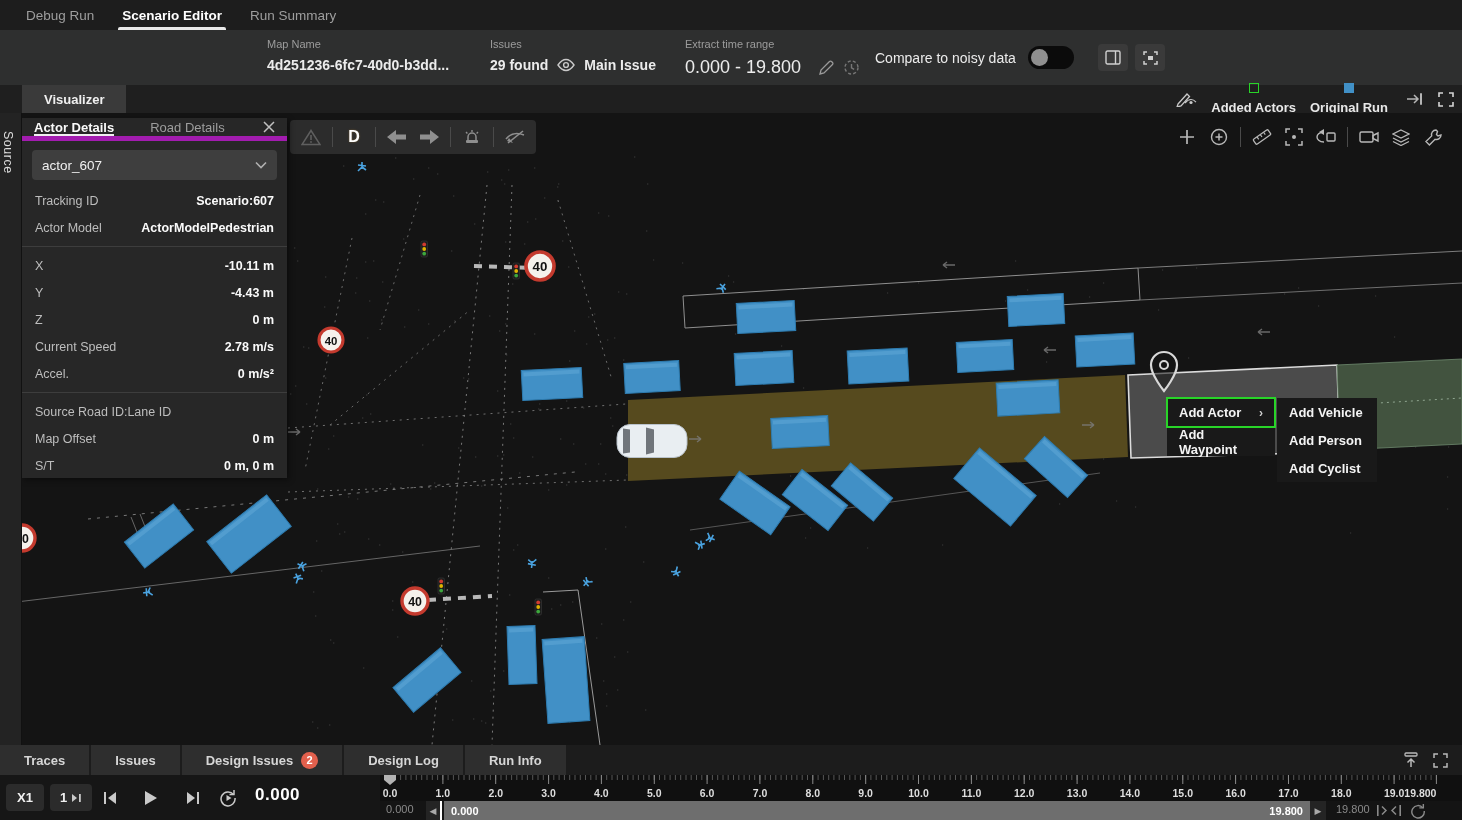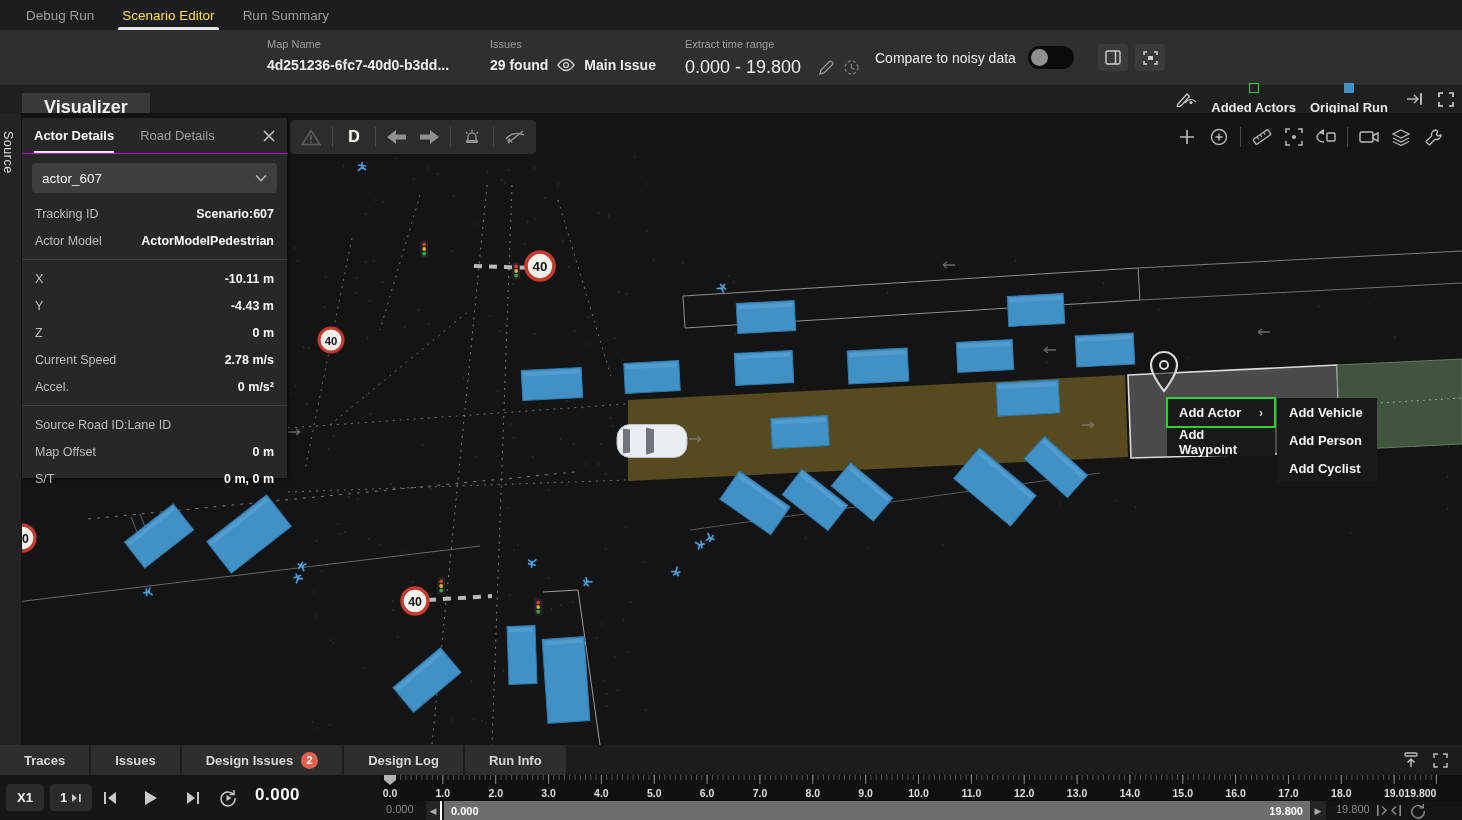--- a/index.html
+++ b/index.html
@@ -5,21 +5,21 @@
   * { margin:0; padding:0; box-sizing:border-box; }
   html,body { width:1462px; height:820px; overflow:hidden; background:#101010;
     font-family:"Liberation Sans", sans-serif; -webkit-font-smoothing:antialiased; }
   .app { position:relative; width:1462px; height:820px; background:#141414; color:#e6e6e6; }
 
   
   .topbar { position:absolute; left:0; top:0; width:100%; height:30px; background:#1d1d1d;
     display:flex; align-items:stretch; padding-left:12px; }
   .top-tab { position:relative; display:flex; align-items:center; padding:0 14px;
     font-size:13.5px; color:#9e9e9e; cursor:pointer; }
-  .top-tab.active { color:#fde047; font-weight:400; }
+  .top-tab.active { color:#ffffff; font-weight:700; }
   .top-tab.active::after { content:""; position:absolute; left:10px; right:10px; bottom:0;
     height:3px; background:#e8e8e8; border-radius:2px 2px 0 0; }
 
   
   .header { position:absolute; left:0; top:30px; width:100%; height:55px; background:#2e2f2f; }
   .hdr-run { position:absolute; left:10px; top:6px; }
   .run-id { font-size:15px; font-weight:700; color:#ececec; letter-spacing:.2px; }
   .run-folder { margin-top:6px; font-size:11px; color:#9c9c9c; }
   .hdr-col { position:absolute; top:8px; }
   .hdr-lbl { font-size:11px; color:#9c9c9c; }
@@ -27,22 +27,22 @@
   .hdr-compare { position:absolute; left:875px; top:0; height:55px; display:flex; align-items:center; gap:12px; font-size:14px; color:#ececec; }
   .toggle { width:46px; height:23px; border-radius:12px; background:#0b0b0b; position:relative; cursor:pointer; }
   .toggle .knob { position:absolute; left:3px; top:3px; width:17px; height:17px; border-radius:50%; background:#8f8f8f; }
   .hdr-iconbtn { position:absolute; top:14px; width:30px; height:27px; border-radius:4px; background:#3a3a3a;
     display:flex; align-items:center; justify-content:center; cursor:pointer; }
   .icon { display:inline-flex; align-items:center; justify-content:center; }
   .icon svg { display:block; }
 
   
   .vizbar { position:absolute; left:0; top:85px; width:100%; height:28px; background:#1f1f1f; }
-  .viz-tab { position:absolute; left:22px; top:8px; height:28px; padding:0 22px; background:#3a3a3a;
-    display:flex; align-items:center; font-size:18px; font-weight:700; color:#f0f0f0; cursor:pointer; }
+  .viz-tab { position:absolute; left:22px; top:0; height:28px; padding:0 22px; background:#3a3a3a;
+    display:flex; align-items:center; font-size:13px; font-weight:700; color:#f0f0f0; cursor:pointer; }
   .viz-right { position:absolute; right:8px; top:0; height:28px; display:flex; align-items:center; gap:14px; }
   .legend-item { display:flex; align-items:center; gap:7px; font-size:13px; font-weight:600; color:#e8e8e8; cursor:pointer;flex-direction:column; }
   .legend-swatch { width:10px; height:10px; }
 
   
   .main { position:absolute; left:0; top:113px; width:100%; height:632px; }
   .source-strip { position:absolute; left:0; top:0; width:22px; height:632px; background:#232323; border-right:1px solid #111; }
   .source-strip span { position:absolute; left:1px; top:18px; writing-mode:vertical-rl; font-size:12.5px; color:#dcdcdc; letter-spacing:.5px; }
   .canvas-wrap { position:absolute; left:22px; top:0; width:1440px; height:632px; background:#141414; overflow:hidden; }
   #map-svg { position:absolute; left:0; top:0; width:1440px; height:632px; }
@@ -51,21 +51,21 @@
   .cv-toolbar { position:absolute; top:7px; height:34px; background:#2c2c2c; border-radius:4px;
     display:flex; align-items:center; padding:0 6px; gap:2px; }
   .cv-toolbar.left { left:268px; }
   .cv-toolbar.right { right:8px; background:transparent; }
   .cv-btn { width:30px; height:28px; display:flex; align-items:center; justify-content:center; color:#9a9a9a; cursor:pointer; border-radius:3px; }
   .cv-sep { width:1px; height:20px; background:#4a4a4a; margin:0 4px; }
   .cv-mode { font-size:16px; font-weight:700; color:#fdfdfd; text-shadow:0 0 2px rgba(255,180,60,.35); }
 
   
   .actor-panel { position:absolute; left:0; top:5px; width:265px; height:360px; background:#272727; box-shadow:2px 2px 6px rgba(0,0,0,.45); }
-  .ap-tabs { display:flex; align-items:center; height:36px; border-bottom:1px solid #a21caf; padding:0 12px; gap:26px; }
+  .ap-tabs { display:flex; align-items:center; height:23px; border-bottom:5px solid #a21caf; padding:0 12px; gap:36px; }
   .ap-tab { position:relative; font-size:13px; color:#9e9e9e; height:100%; display:flex; align-items:center; cursor:pointer; }
   .ap-tab.active { color:#fafafa; font-weight:700; }
   .ap-tab.active::after { content:""; position:absolute; left:0; right:0; bottom:0; height:2.5px; background:#f0f0f0; }
   .ap-close { margin-left:auto; color:#c0c0c0; cursor:pointer; }
   .ap-select { margin:9px 10px 7px; height:30px; background:#3e3e3e; border-radius:4px; display:flex; align-items:center;
     padding:0 10px; font-size:13.5px; color:#f0f0f0; cursor:pointer; }
   .ap-select .chev { margin-left:auto; color:#b0b0b0; }
   .ap-row { height:27px; padding:0 13px; display:flex; align-items:center; justify-content:space-between; }
   .ap-row .l { font-size:12.5px; color:#bdbdbd; }
   .ap-row .v { font-size:12.5px; color:#fafafa; font-weight:600; }

